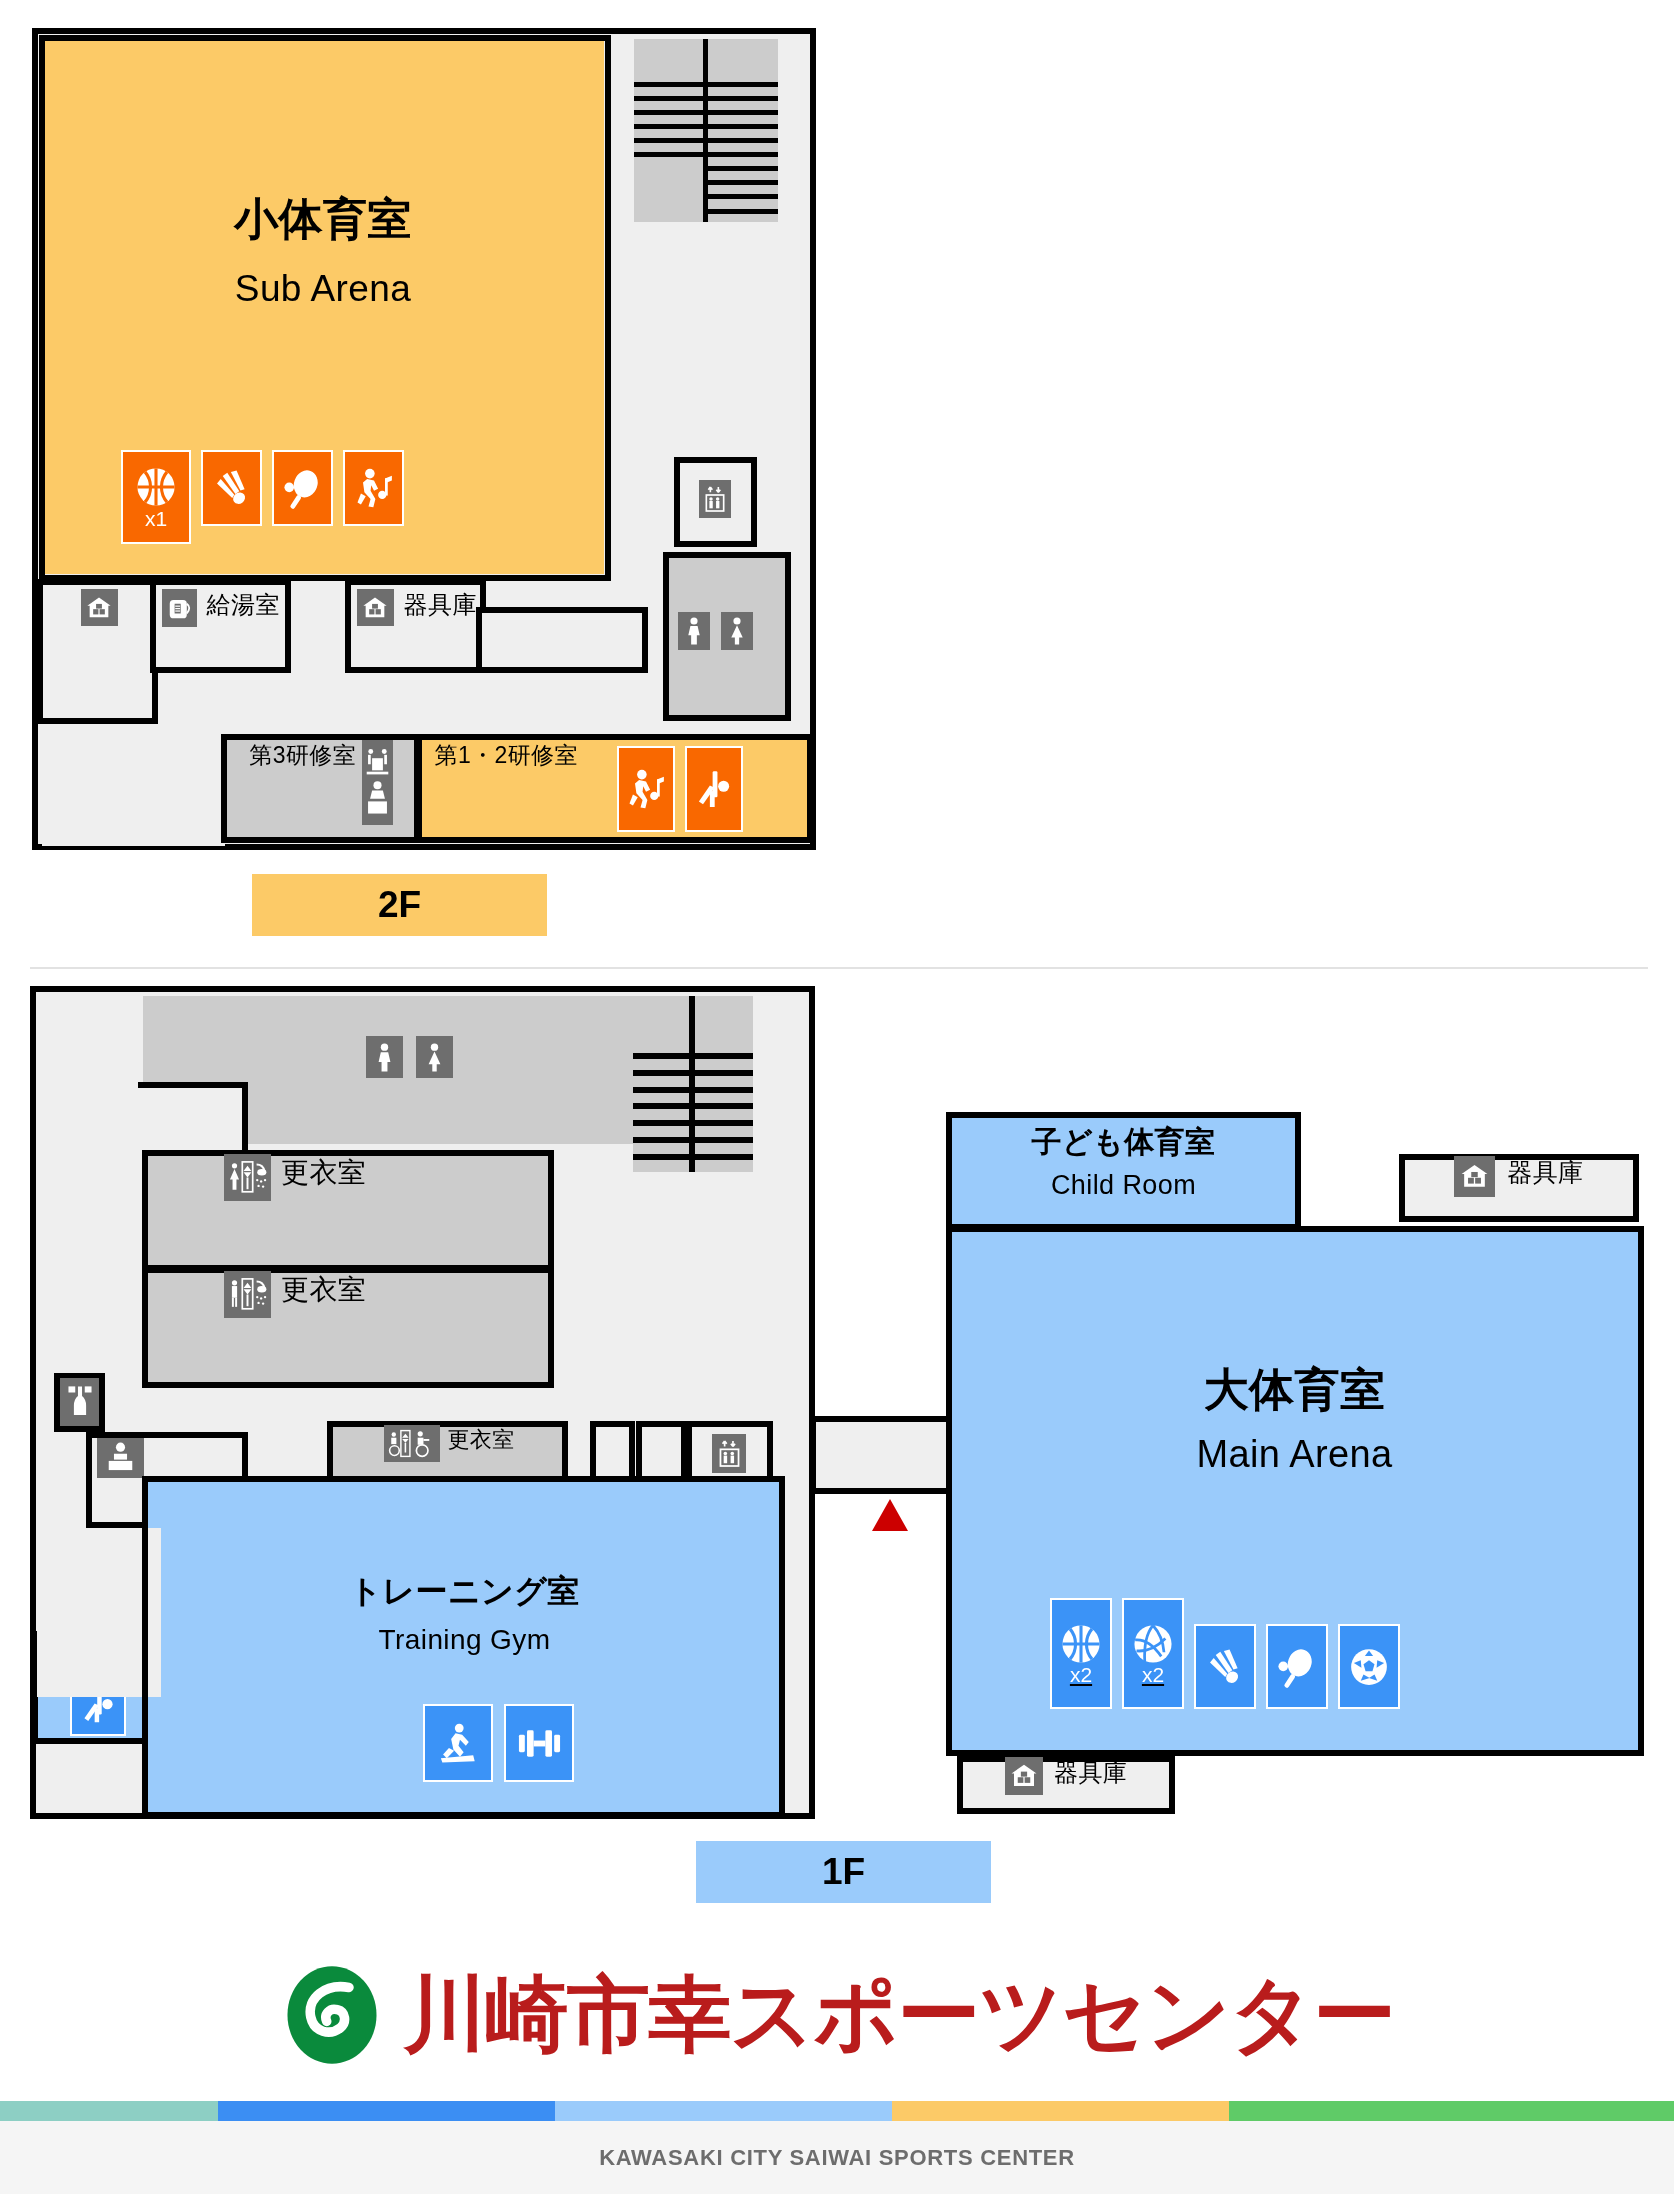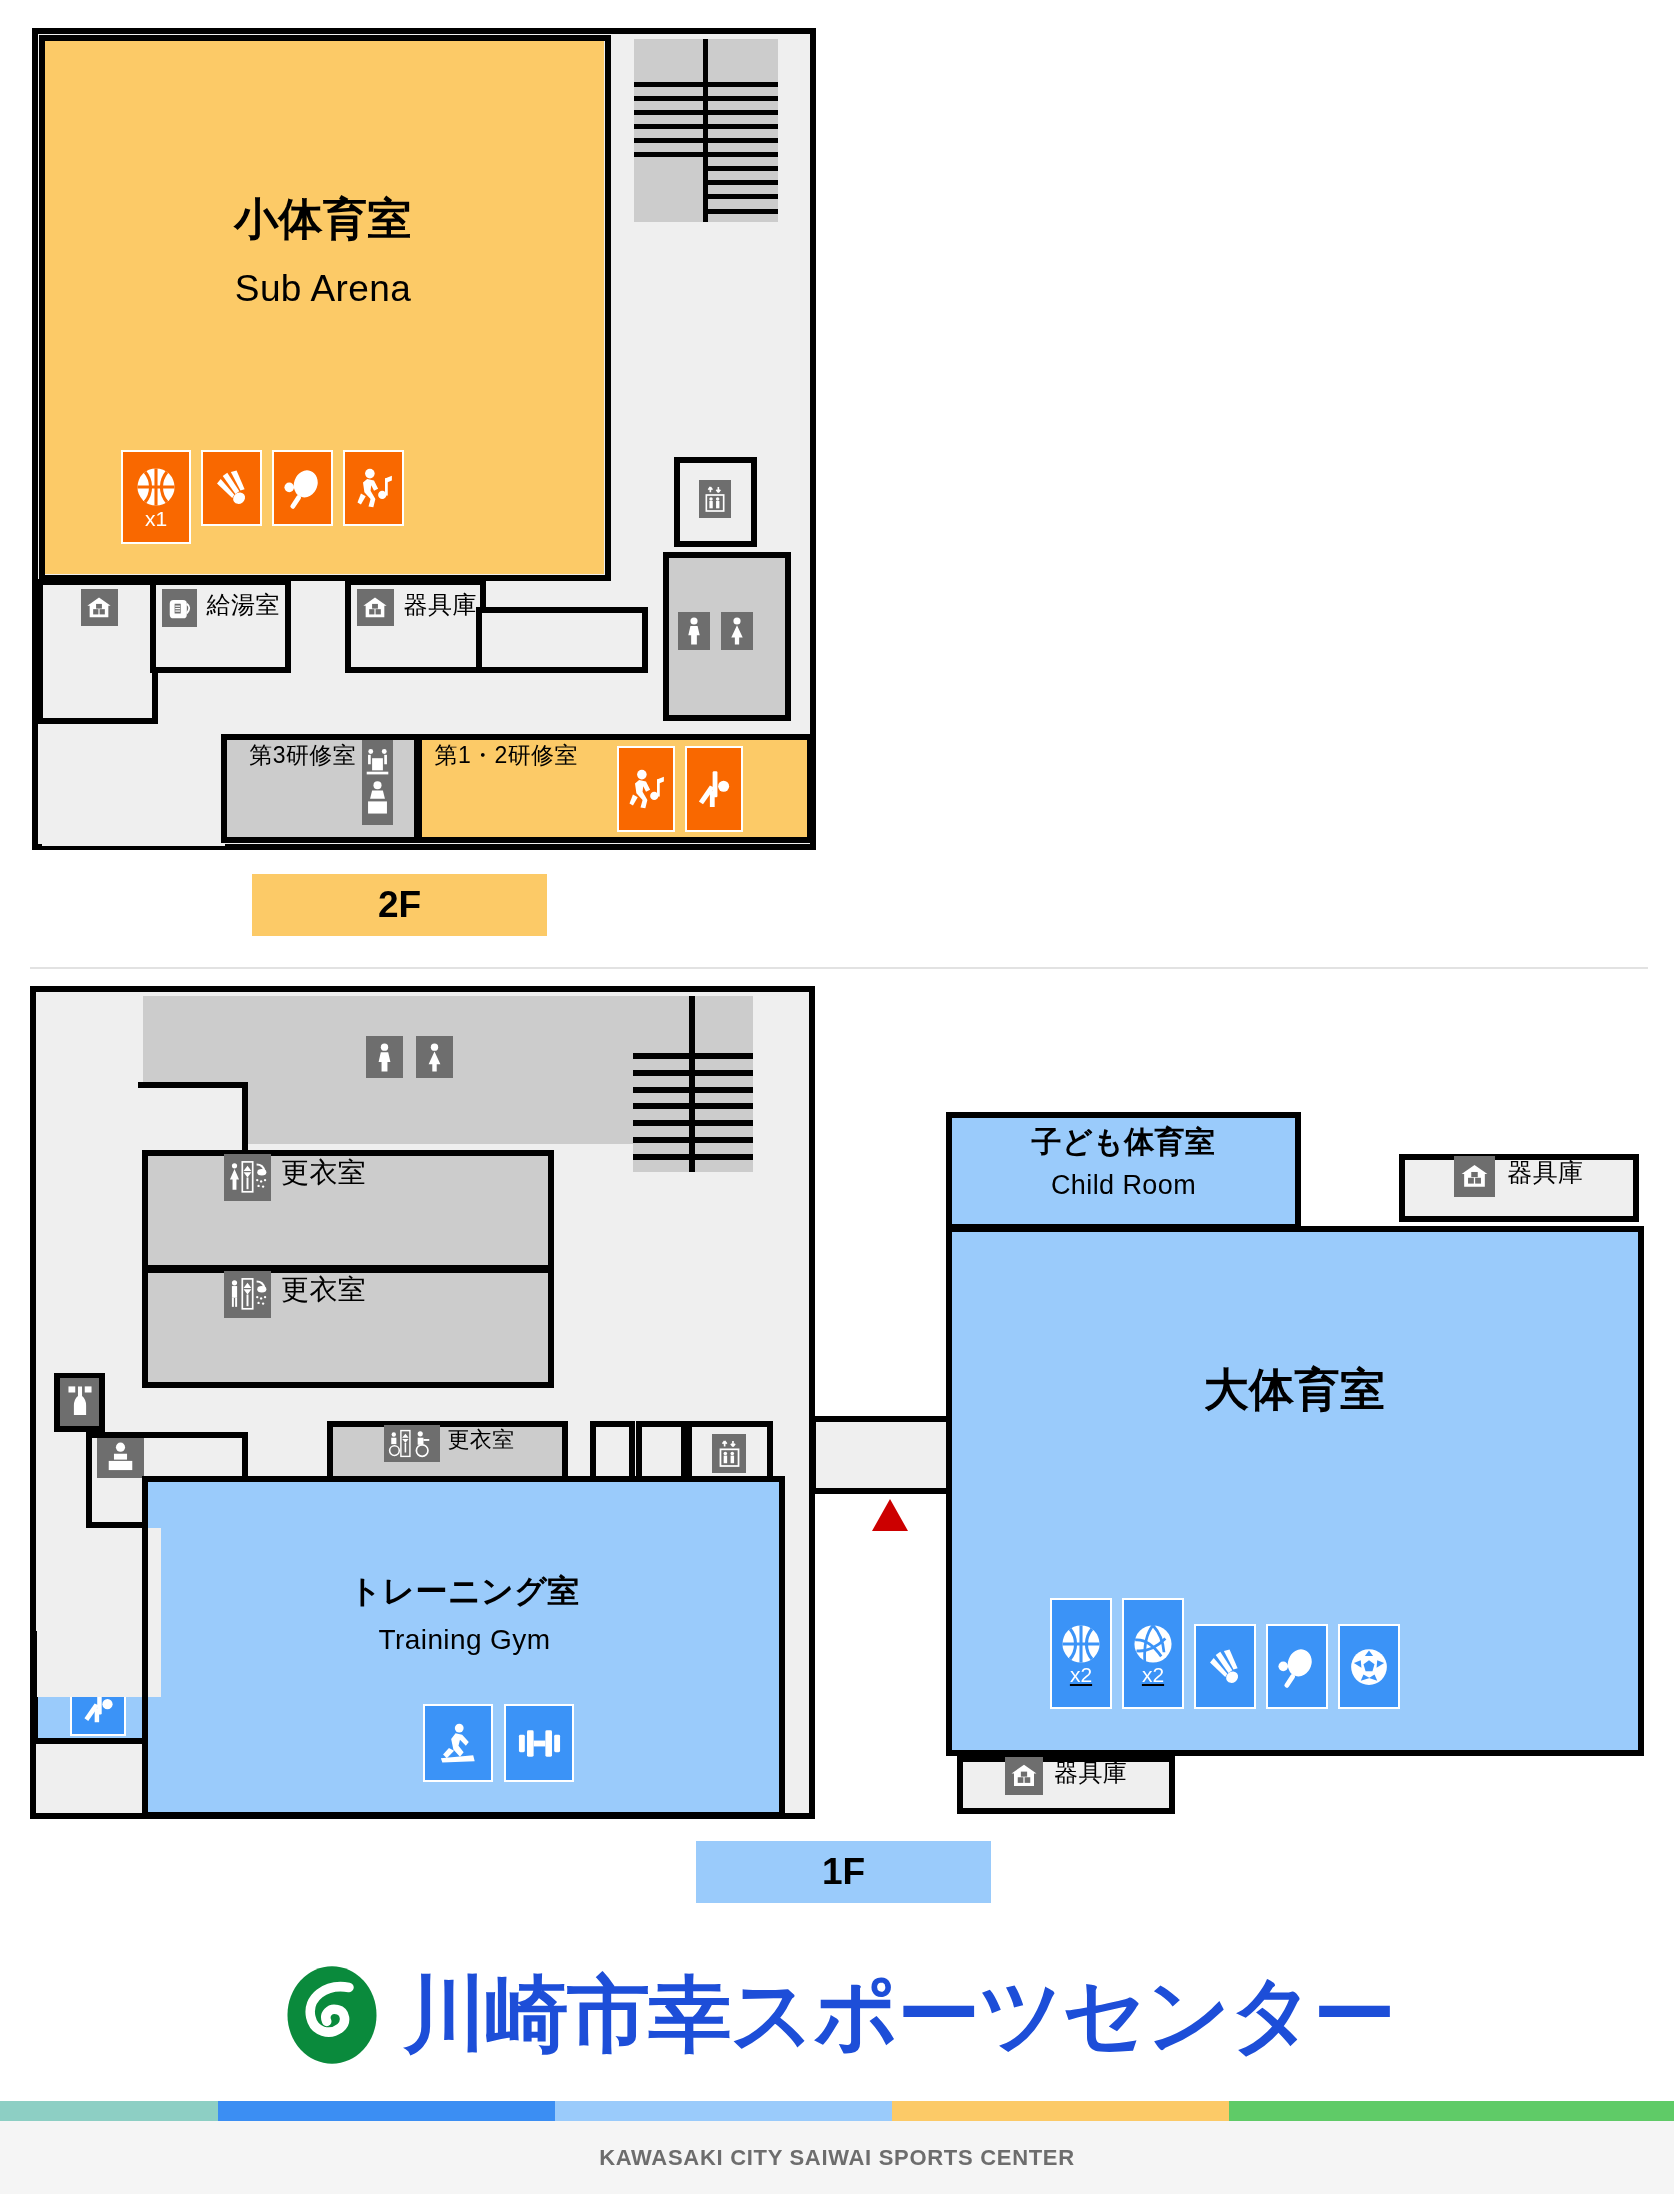--- a/index.html
+++ b/index.html
@@ -71,21 +71,21 @@
     position: absolute; width: 0; height: 0;
     border-left: 18.3px solid transparent;
     border-right: 18.3px solid transparent;
     border-bottom: 32px solid #cc0000;
   }
   .brand-row {
     position: absolute; left: 0; top: 1952px; width: 1674px; height: 127px;
     display: flex; align-items: center; justify-content: center; gap: 18.3px;
   }
   .brand-name {
-    font-size: 83px; font-weight: bold; color: #1d4ed8;
+    font-size: 83px; font-weight: bold; color: #b91c1c;
     letter-spacing: -1.4px; white-space: nowrap;
   }
   .colorbar { position: absolute; left: 0; top: 2101px; width: 1674px; height: 20px; display: flex; }
   .colorbar span { height: 100%; }
   .footinfo {
     position: absolute; left: 0; top: 2121px; width: 1674px; height: 73px;
     background: #f5f5f5; display: flex; flex-direction: column;
     align-items: center; justify-content: center; gap: 10px;
   }
   .foot-en { font-size: 22px; font-weight: bold; color: #6d6d6d; letter-spacing: 0.7px; }
@@ -565,20 +565,21 @@
             </g>
           </svg>
       </span>
       <span class="rl-text" style="font-size:25px;">器具庫</span>
     </div>
 
     <div class="zone-blue" style="left:950px; top:1230px; width:689px; height:521px;"></div>
     <div class="wall" style="left:946px; top:1226px; width:698px; height:530px; background:transparent;"></div>
     <div style="position:absolute; left:950px; top:1360px; width:689px; text-align:center;">
       <div class="rl-text" style="font-size:45px; font-weight:bold;">大体育室</div>
+      <div class="rl-text" style="font-size:38px; margin-top:12.7px;">Main Arena</div>
     </div>
 
     <div style="position:absolute; left:1050px; top:1598px; display:flex; align-items:flex-end; gap:10px;text-decoration:underline;">
       <div class="sport blue" style="width:62px;height:111px;">
         <svg width="44" height="44" viewBox="0 0 64 64" aria-hidden="true">
           <circle cx="32" cy="32" r="27" fill="#fff"></circle>
           <g stroke="#3b93f7" stroke-width="4.5" fill="none">
             <line x1="32" y1="5" x2="32" y2="59"></line>
             <line x1="5" y1="32" x2="59" y2="32"></line>
             <path d="M16 10 A34 34 0 0 1 16 54"></path>

